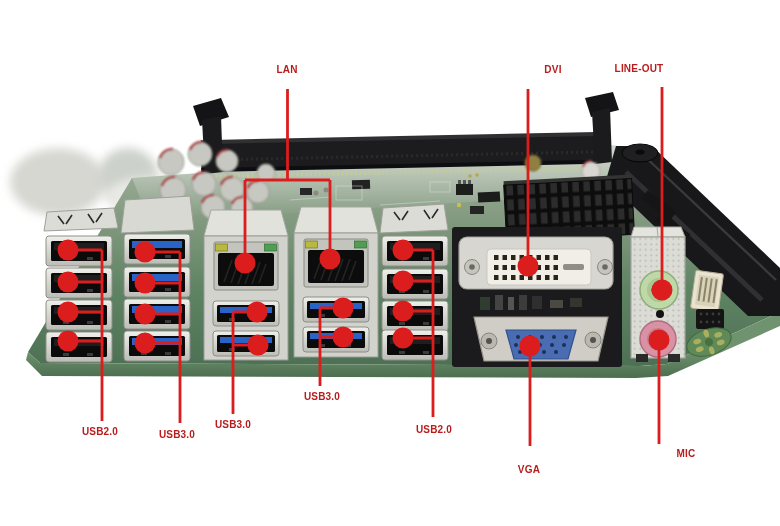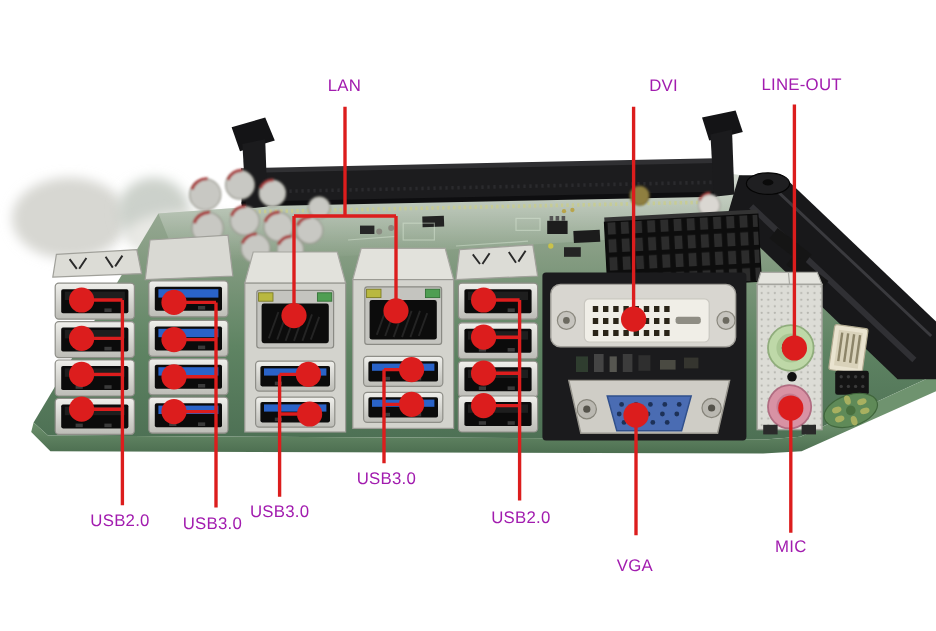--- a/index.html
+++ b/index.html
@@ -4,21 +4,21 @@
 <style>
   html,body{margin:0;padding:0;background:#ffffff;}
   .stage{
     position:relative;width:780px;height:526px;background:#ffffff;overflow:hidden;
     font-family:"Liberation Sans",sans-serif;
   }
   .stage svg{position:absolute;left:0;top:0;}
   .callout-label{
     position:absolute;transform:translateX(-50%);
     font-family:"Liberation Sans","DejaVu Sans",sans-serif;
-    font-size:14px;font-weight:400;color:#a21caf;
+    font-size:10px;font-weight:700;color:#b91c1c;
     letter-spacing:.2px;white-space:nowrap;line-height:1.1;
   }
 </style>
 </head>
 <body>
 
 <div class="stage">
 
 <svg width="780" height="526" viewBox="0 0 780 526">
   <defs>
@@ -383,22 +383,22 @@
         <circle cx="403" cy="281" r="10.5"></circle>
         <circle cx="403" cy="311" r="10.5"></circle>
         <circle cx="403" cy="338" r="10.5"></circle>
     <circle cx="530" cy="346" r="10.5"></circle>
         <circle cx="659" cy="340" r="10.5"></circle>
   </g>
 </svg>
 
 <div class="callout-label" style="left:287px;top:64px">LAN</div>
 <div class="callout-label" style="left:553px;top:64px">DVI</div>
-<div class="callout-label" style="left:668px;top:63px">LINE-OUT</div>
+<div class="callout-label" style="left:639px;top:63px">LINE-OUT</div>
 <div class="callout-label" style="left:100px;top:426px">USB2.0</div>
 <div class="callout-label" style="left:177px;top:429px">USB3.0</div>
 <div class="callout-label" style="left:233px;top:419px">USB3.0</div>
 <div class="callout-label" style="left:322px;top:391px">USB3.0</div>
 <div class="callout-label" style="left:434px;top:424px">USB2.0</div>
 <div class="callout-label" style="left:529px;top:464px">VGA</div>
-<div class="callout-label" style="left:659px;top:448px">MIC</div>
+<div class="callout-label" style="left:686px;top:448px">MIC</div>
 
 </div>
 
 </body></html>

